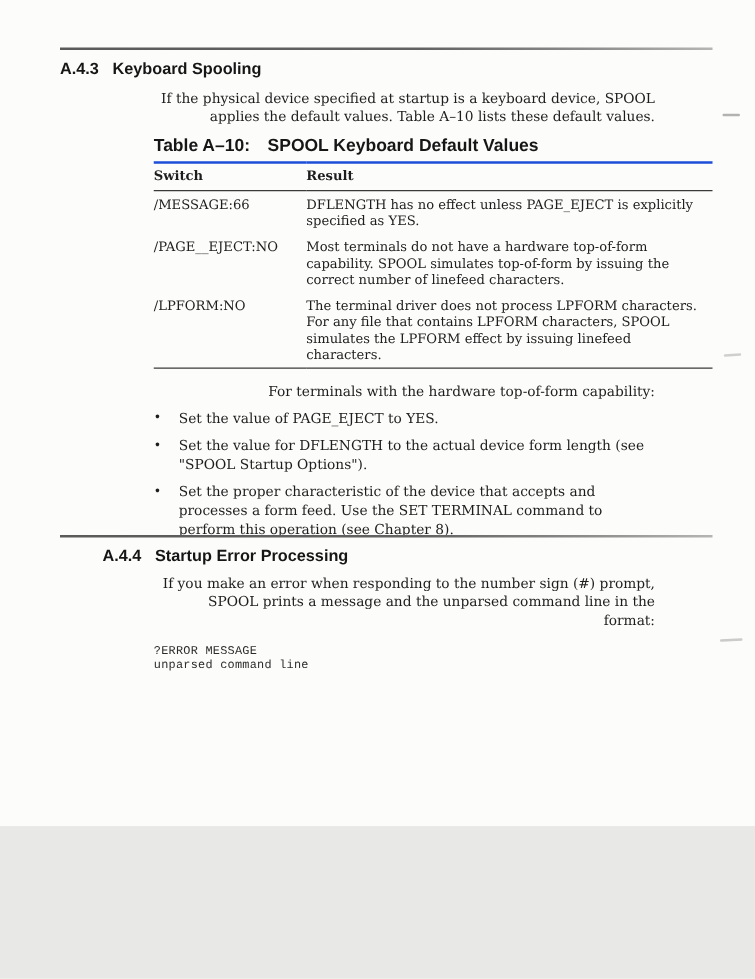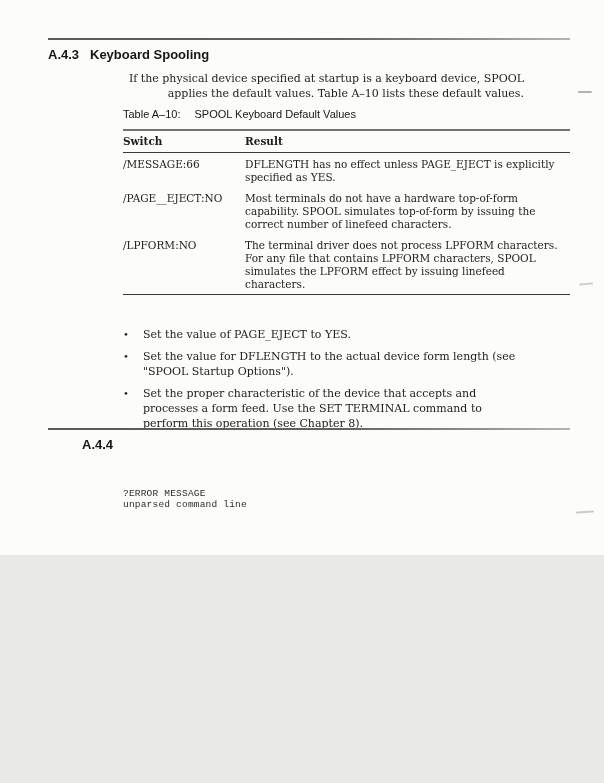--- a/index.html
+++ b/index.html
@@ -1,19 +1,19 @@
 <!DOCTYPE html>
 <html><head>
 <meta charset="utf-8">
 <style>
   * { margin:0; padding:0; box-sizing:border-box; }
   html,body { background:#e8e8e6; }
   .page {
     position:relative;
-    width:604px; height:555px;
+    width:604px; height:661px;
     margin:0 auto;
     background:#fcfcfa;
     color:#1d1d1d;
     font-family:"DejaVu Serif","Liberation Serif",serif;
     overflow:hidden;
   }
   .hrule {
     position:absolute; left:48px; width:522px; height:2px;
     background:linear-gradient(to right,#5a5a5a 0%,#626262 55%,#8a8a8a 80%,#b5b5b3 100%);
   }
@@ -25,28 +25,28 @@
   }
   .section-heading .sec-num { width:42px; }
   .body-text {
     position:absolute; left:123px; width:401px;
     font-size:11px; line-height:15px; color:#1d1d1d;
     text-align:right;
   }
   .table-caption {
     position:absolute; left:123px;
     font-family:"Liberation Sans","DejaVu Sans",sans-serif;
-    font-weight:normal; font-size:11px; color:#161616;
+    font-weight:bold; font-size:14px; color:#161616;
   }
   .table-caption .cap-label { margin-right:14px; }
   table.defaults {
     position:absolute; left:123px; top:129px;
     width:447px; border-collapse:collapse; table-layout:fixed;
     font-size:10.5px; line-height:13px; color:#1d1d1d;
-    border-top:2px solid #737373;
+    border-top:2px solid #1d4ed8;
     border-bottom:1.5px solid #3a3a3a;
   }
   table.defaults col.c1 { width:122px; }
   table.defaults th {
     text-align:left; font-weight:bold; font-size:10.5px;
     padding:4px 0 4px 0;
     border-bottom:1.5px solid #3a3a3a;
   }
   table.defaults td {
     vertical-align:top; padding:5px 6px 3px 0;
@@ -54,20 +54,21 @@
   .switch-line { white-space:nowrap; }
   .switch-line.indent { padding-left:10px; }
   .bullets-block { position:absolute; left:123px; width:401px; }
   .bullet-item { display:flex; margin-bottom:7px; font-size:11px; line-height:15px; }
   .bullet-glyph { width:20px; flex:0 0 20px; font-size:10px; line-height:15px; }
   .code-block {
     position:absolute; left:123px;
     font-family:"Liberation Mono","DejaVu Sans Mono",monospace;
     font-size:9.5px; line-height:10.5px; color:#2c2c2c;
     letter-spacing:0.2px;
+    margin-top:27px;
   }
   .footer {
     position:absolute; left:53px; top:738px;
     font-family:"Liberation Sans","DejaVu Sans",sans-serif;
     font-weight:normal; font-size:9.5px; color:#2a2a2a;
     display:flex;
   }
   .footer .pg-num { margin-right:13px; }
   .edge-dash {
     position:absolute; height:2px; width:14px;
@@ -121,42 +122,45 @@
       </tr>
       <tr>
         <td>
           <div class="switch-line">/LPFORM:NO</div>
         </td>
         <td>The terminal driver does not process LPFORM characters. For any file that contains LPFORM characters, SPOOL simulates the LPFORM effect by issuing linefeed characters.</td>
       </tr>
     </tbody>
   </table>
 
+  <p class="body-text" style="top:306px;">For terminals with the hardware top-of-form capability:</p>
 
   <div class="bullets-block" style="top:327px;">
     <div class="bullet-item">
       <span class="bullet-glyph">•</span>
       <span>Set the value of PAGE_EJECT to YES.</span>
     </div>
     <div class="bullet-item">
       <span class="bullet-glyph">•</span>
       <span>Set the value for DFLENGTH to the actual device form length (see "SPOOL Startup Options").</span>
     </div>
     <div class="bullet-item">
       <span class="bullet-glyph">•</span>
       <span>Set the proper characteristic of the device that accepts and processes a form feed. Use the SET TERMINAL command to perform this operation (see Chapter 8).</span>
     </div>
   </div>
 
   <div class="hrule" style="top:428px;"></div>
 
   <div class="section-heading" style="top:437px;margin-left:34px;">
     <span class="sec-num">A.4.4</span>
+    <span class="sec-title">Startup Error Processing</span>
   </div>
 
+  <p class="body-text" style="top:459px;">If you make an error when responding to the number sign (#) prompt, SPOOL prints a message and the unparsed command line in the format:</p>
 
   <div class="code-block" style="top:489px;">
     <div>?ERROR MESSAGE</div>
     <div>unparsed command line</div>
   </div>
 
   <div class="footer">
     <span class="pg-num">A–28</span>
   </div>
 

